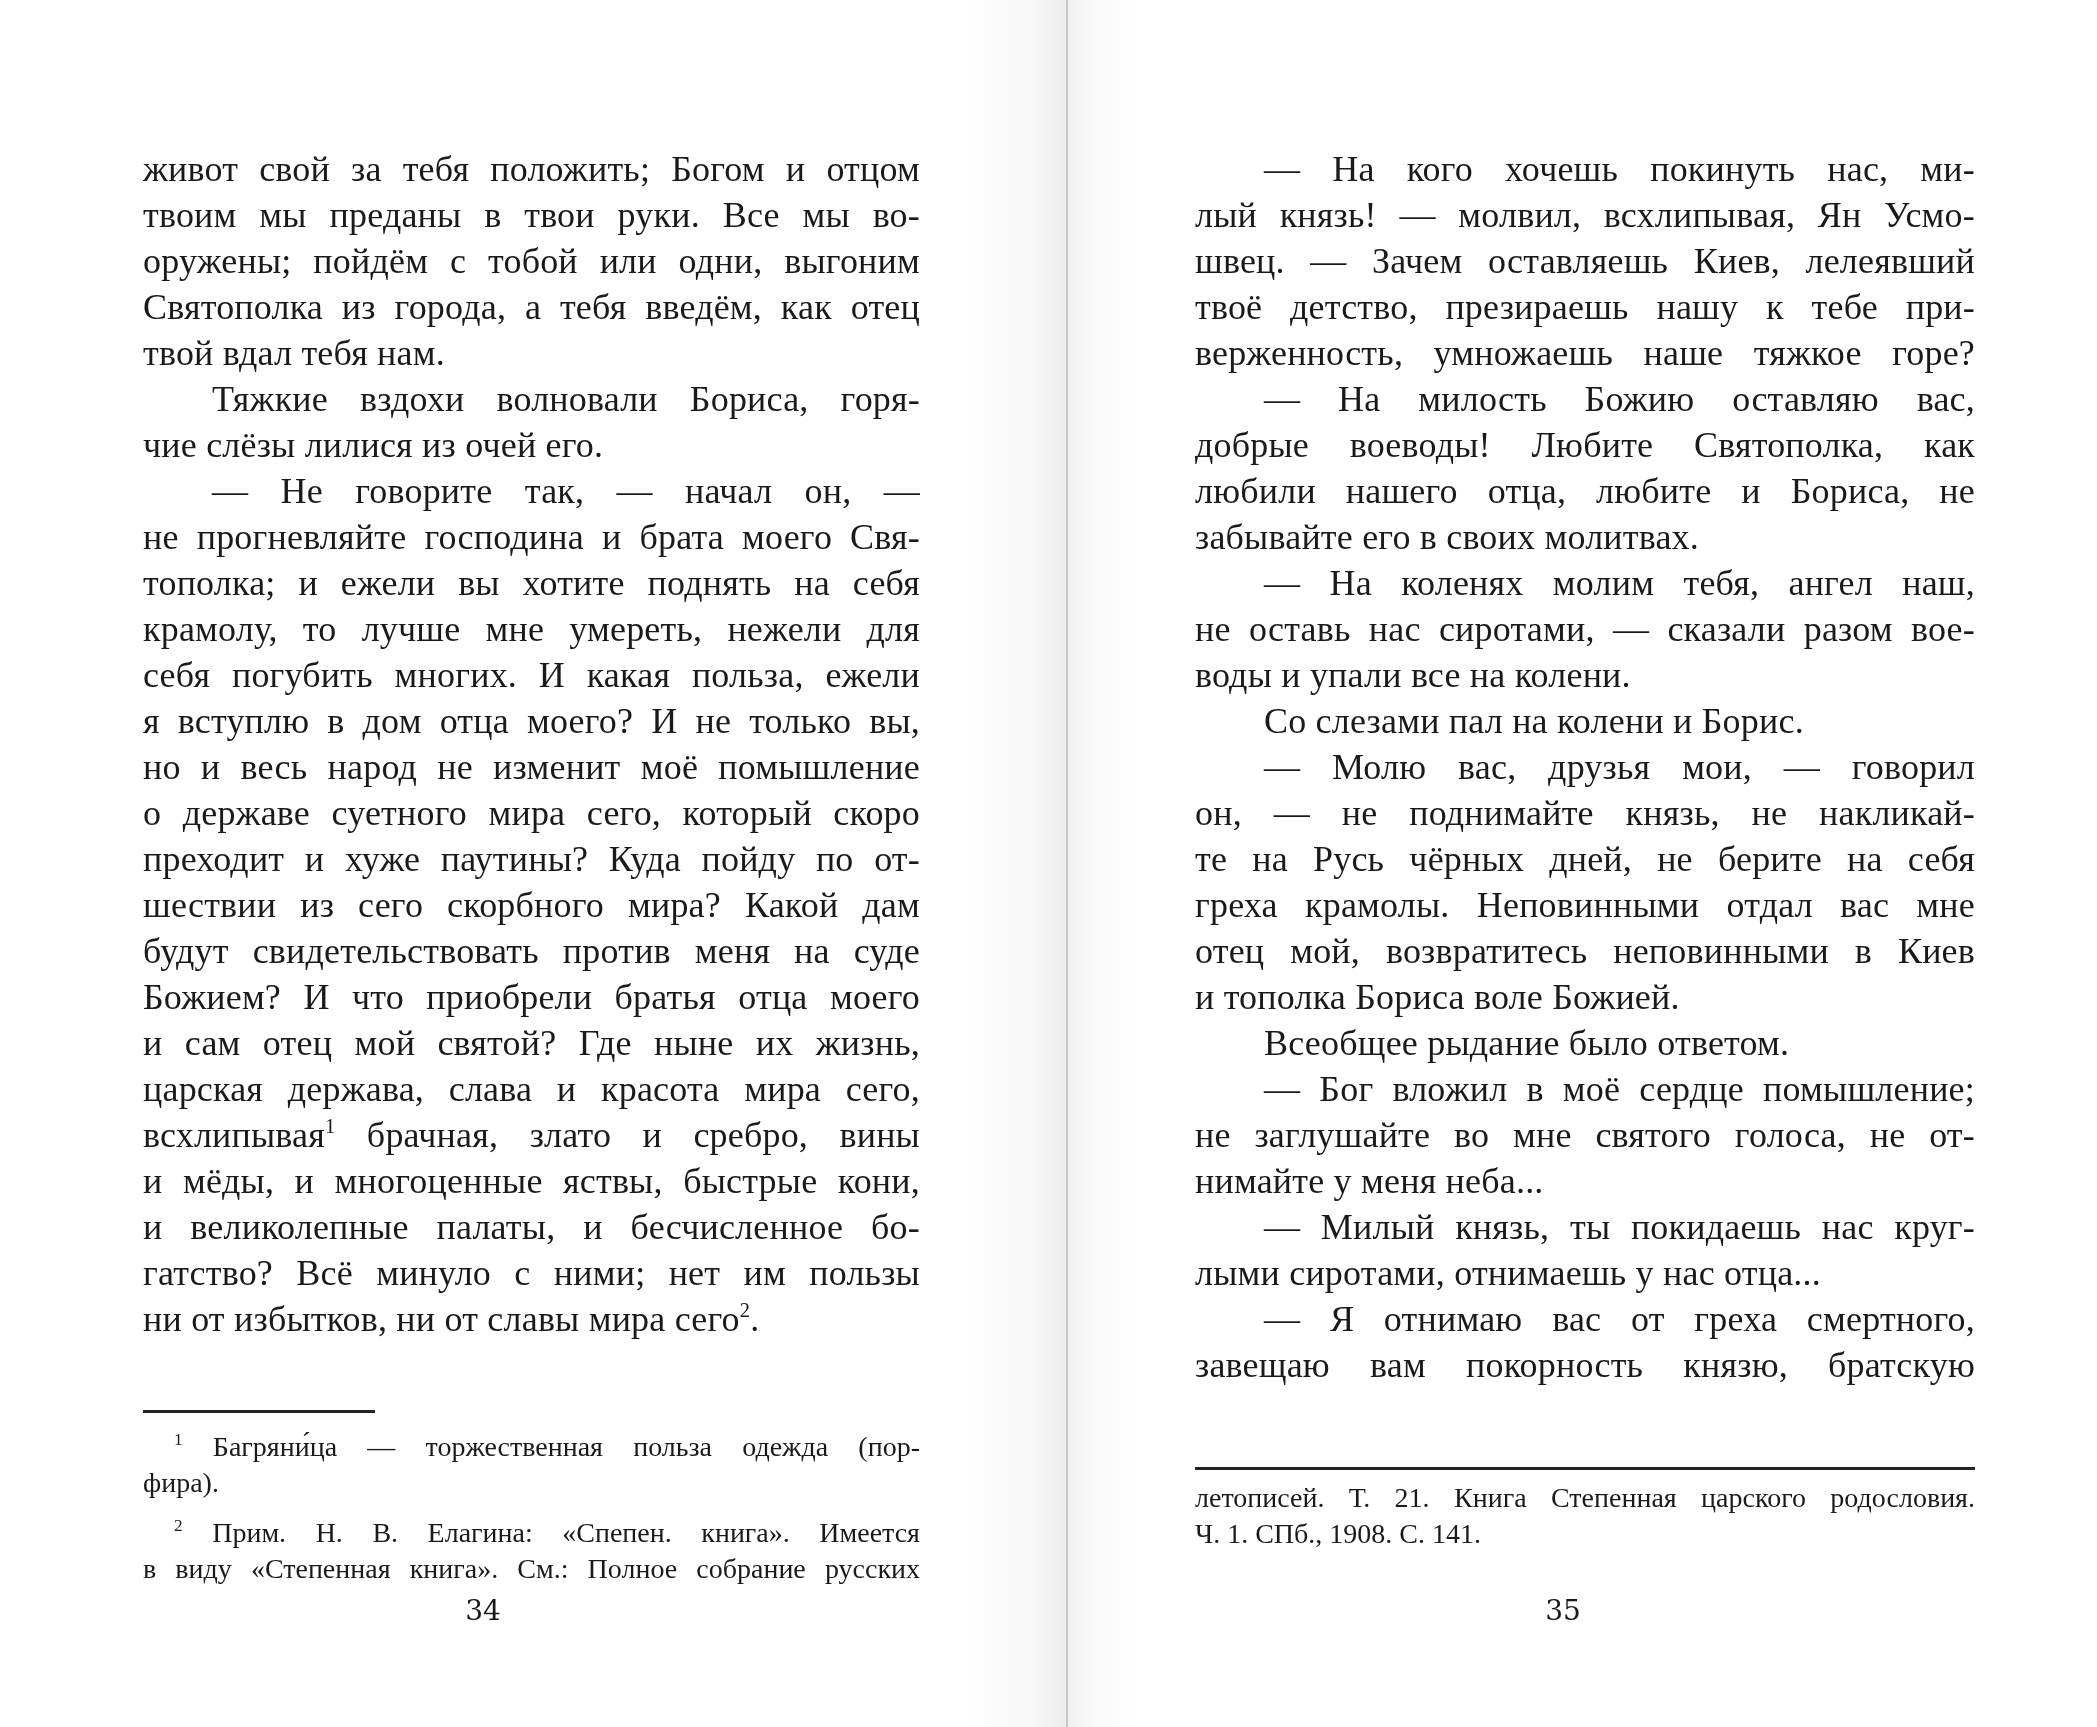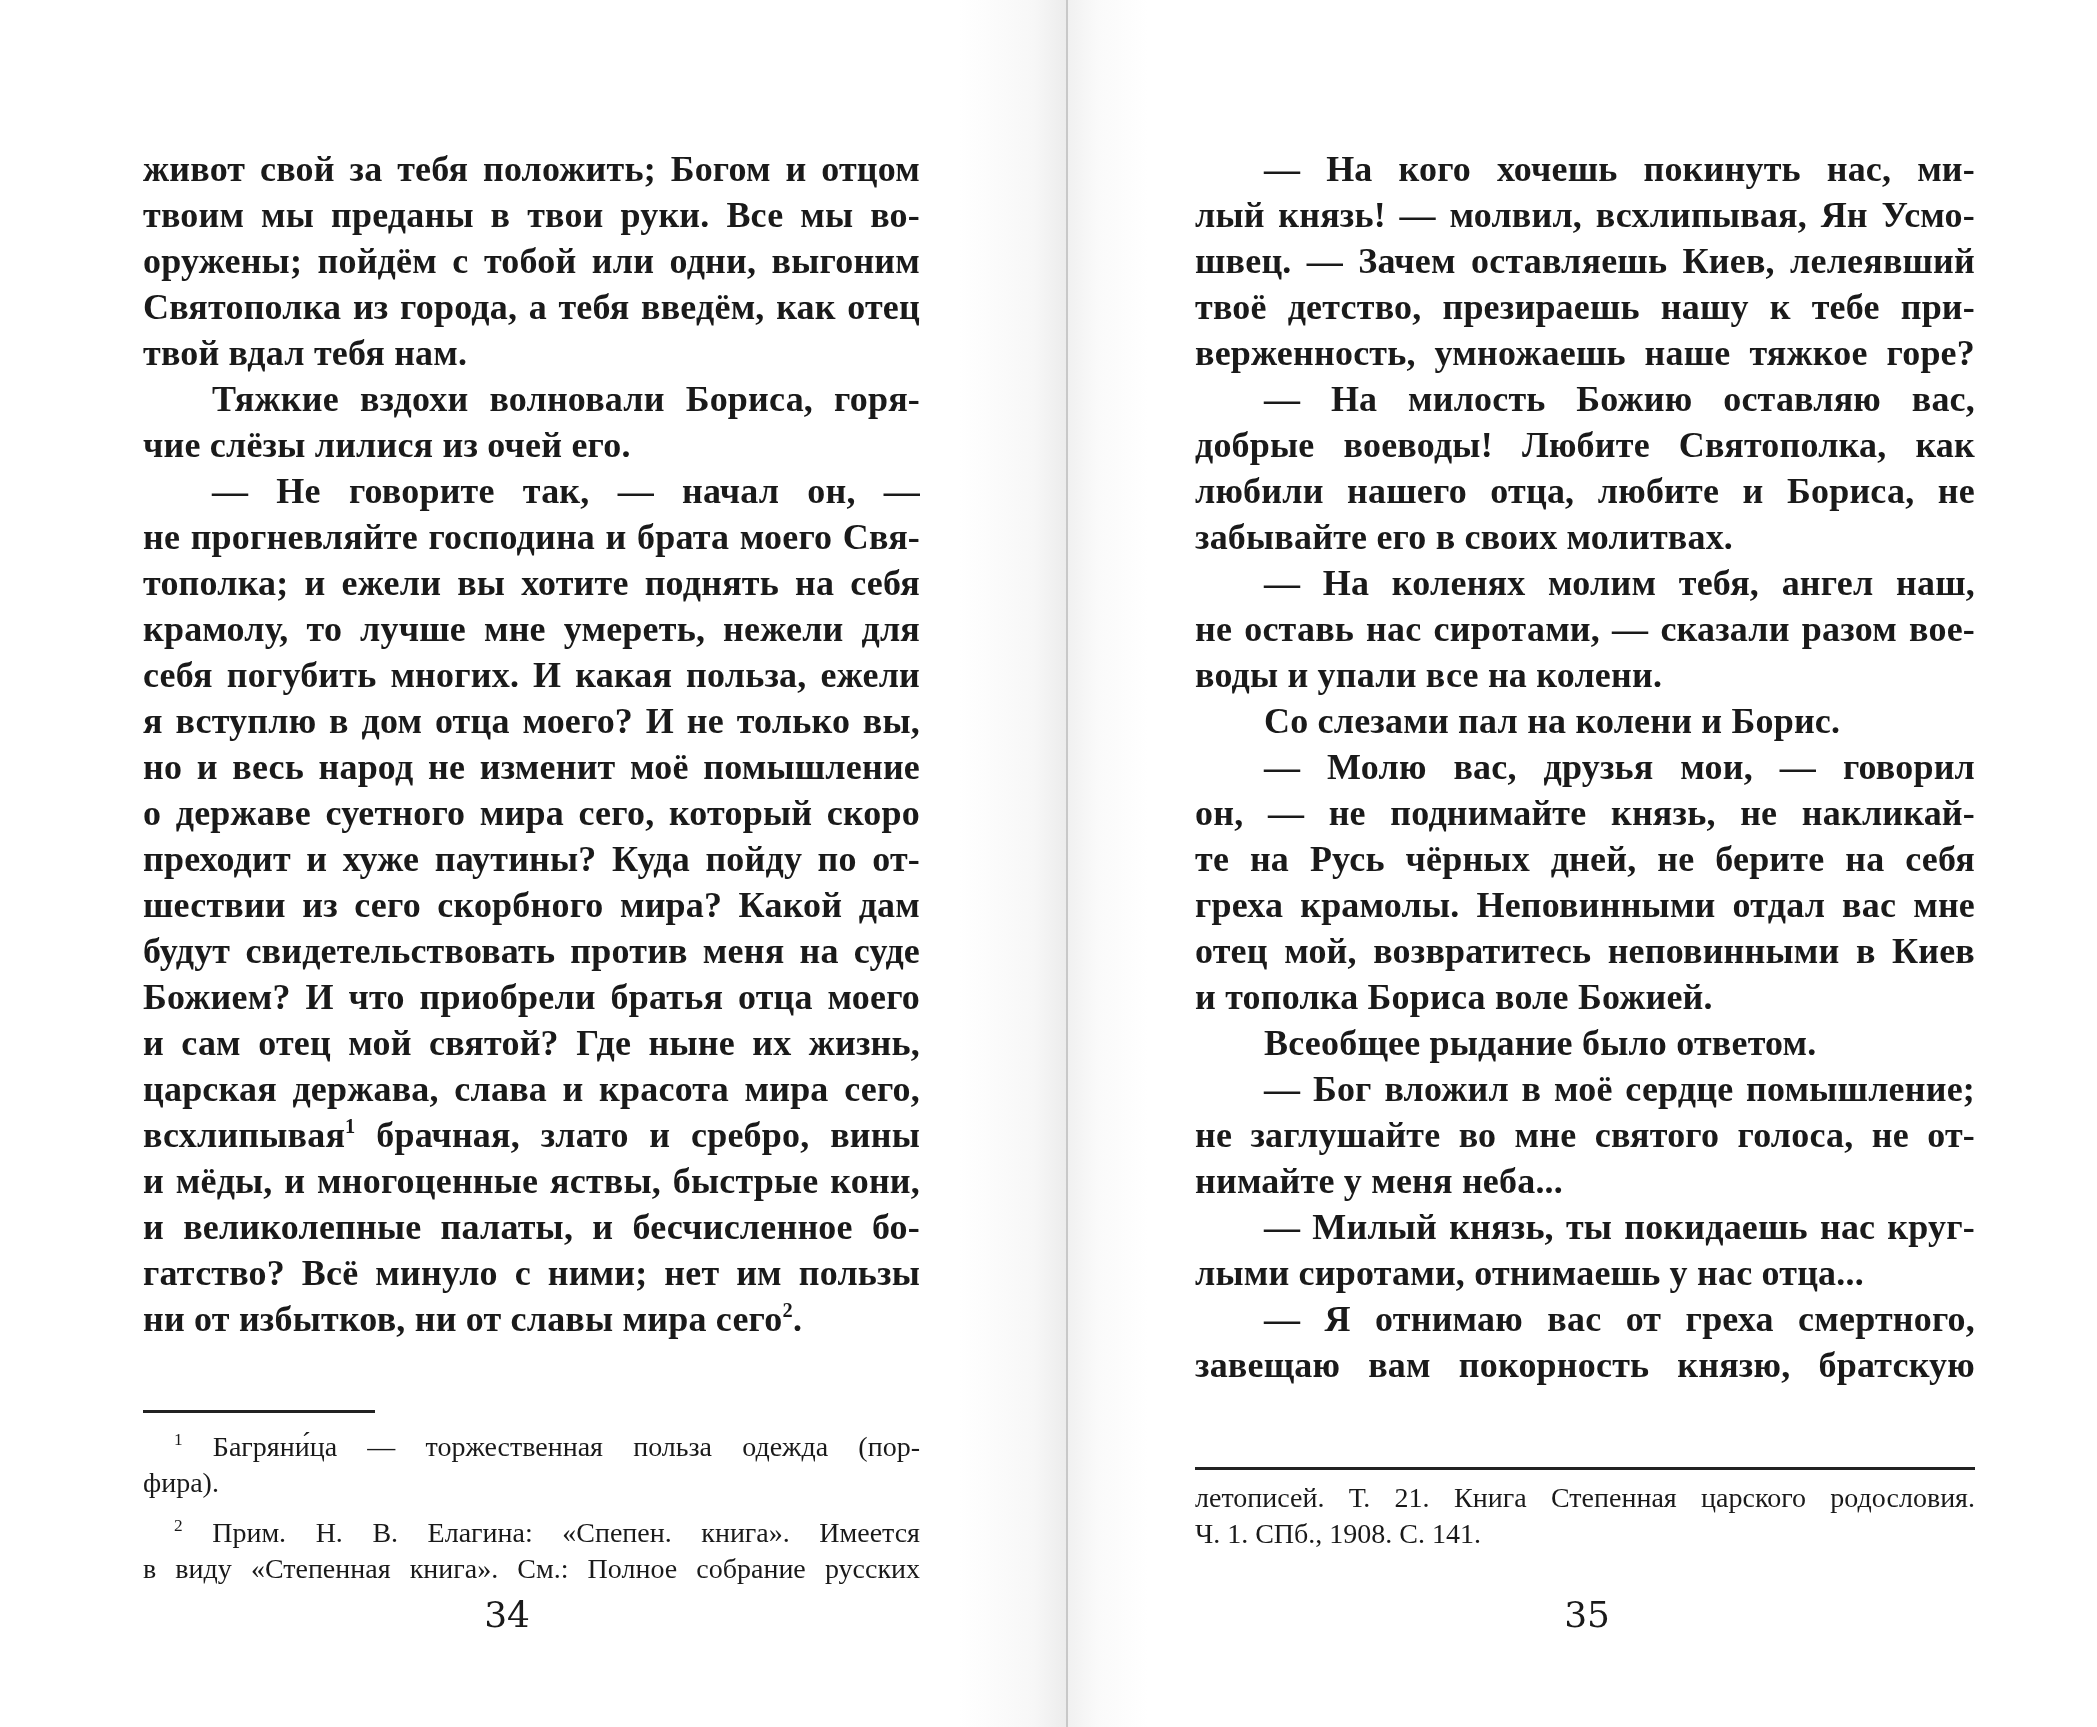--- a/index.html
+++ b/index.html
@@ -6,21 +6,21 @@
   body {
     width:2097px; height:1728px; position:relative; overflow:hidden;
     background:#ffffff;
     font-family:"DejaVu Serif","Liberation Serif",serif;
     color:#1a1a1a;
   }
   .page { position:absolute; top:0; height:1728px; background:#fff; }
   .page-left { left:0; width:1066px; background:linear-gradient(to right,#ffffff 0%,#ffffff 90%,#f7f7f7 97%,#ececec 100%); }
   .page-right { left:1066px; width:1031px; background:linear-gradient(to right,#f0f0f0 0%,#fafafa 3%,#ffffff 8%,#ffffff 100%); }
   .spine { position:absolute; left:1066px; top:0; width:1.6px; height:1728px; background:#c8c8c8; }
-  .column { position:absolute;font-weight:bold; }
+  .column { position:absolute; }
   .col-left { left:143px; top:146px; width:777px; }
   .col-right { left:1195px; top:146px; width:780px; }
   .line {
     display:block; height:46px; line-height:46px;
     font-family:"Liberation Serif","DejaVu Serif",serif;
     font-size:36px; white-space:nowrap;
     text-align:justify; text-align-last:justify;
     letter-spacing:0.2px;
   }
   .line.last { text-align-last:left; }
@@ -37,21 +37,21 @@
     font-family:"Liberation Serif","DejaVu Serif",serif;
     font-size:28px; white-space:nowrap;
     text-align:justify; text-align-last:justify;
   }
   .fn-line.last { text-align-last:left; }
   .fn-line.indent { padding-left:31px; }
   .fn-gap { height:14px; }
   .fn-line sup { font-size:17.3px; vertical-align:11px; }
   .page-num {
     position:absolute; top:1594px; font-family:"DejaVu Serif",serif;
-    font-size:36px; width:94px; text-align:right;
+    font-size:28px; width:94px; text-align:center;
   }
   .pn-left { left:436px; }
   .pn-right { left:1516px; }
 </style>
 </head>
 <body>
 
 <div class="page page-left"></div>
 <div class="page page-right"></div>
 <div class="spine"></div>

